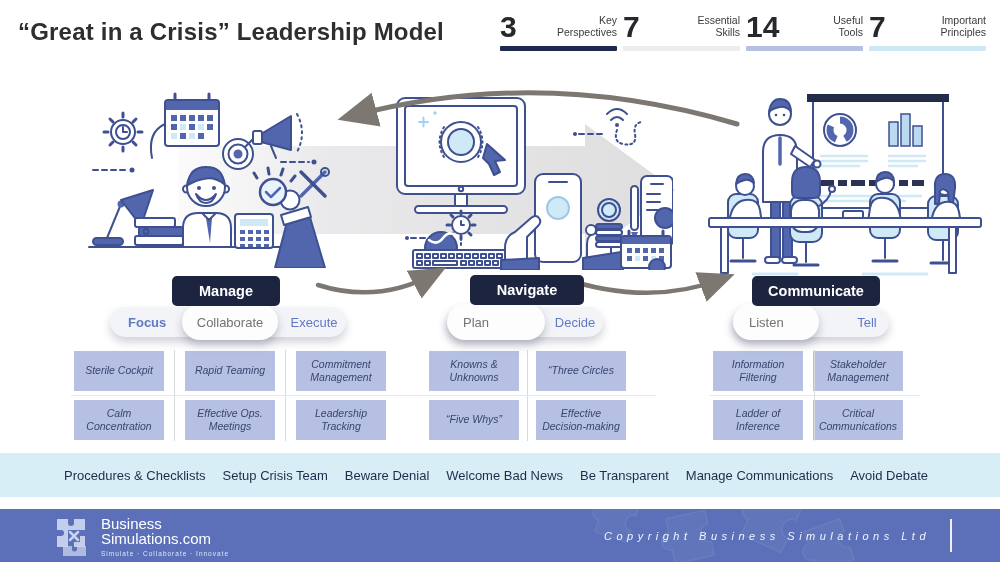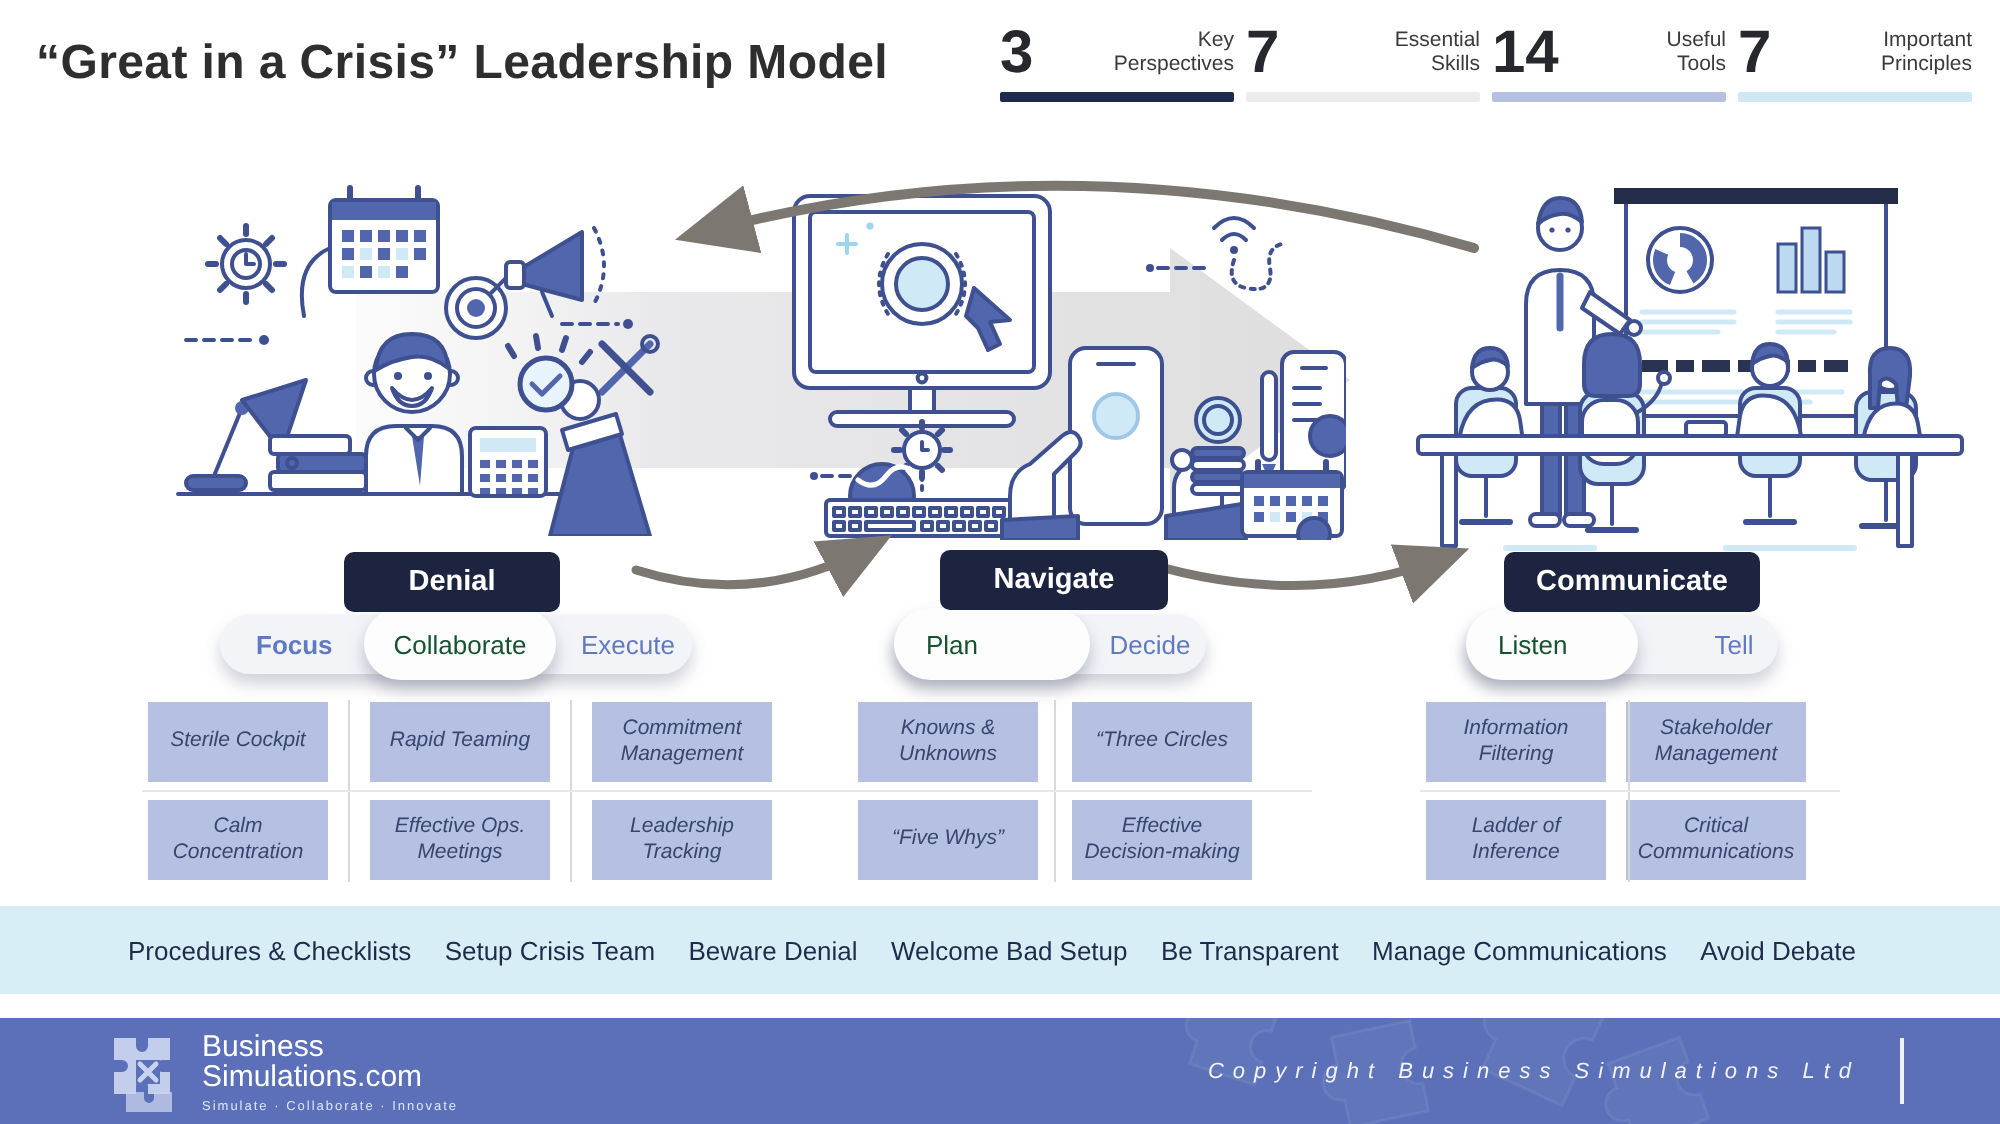--- a/index.html
+++ b/index.html
@@ -20,21 +20,21 @@
   
   .phase-pill{position:absolute;height:30px;background:#1d2440;color:#ffffff;font-size:14.5px;font-weight:bold;
               border-radius:5px;display:flex;align-items:center;justify-content:center;z-index:6;}
   .steps{position:absolute;height:30px;background:#f3f4f8;border-radius:16px;z-index:5;
          box-shadow:0 5px 8px rgba(90,95,120,.28);}
   .step{position:absolute;top:0;height:30px;display:flex;align-items:center;justify-content:center;
         font-size:13px;color:#6079c4;z-index:2;}
   .step.left-align{justify-content:flex-start;padding-left:16px;box-sizing:border-box;}
   .step-pill{position:absolute;top:-3px;height:36px;background:#fdfdfe;border-radius:18px;z-index:3;
              box-shadow:0 5px 8px rgba(90,95,120,.35);display:flex;align-items:center;justify-content:center;
-             font-size:13px;color:#14532d;}
+             font-size:13px;color:#737373;}
 
   
   .skill-group{position:absolute;z-index:4;}
   .skill-grid{display:grid;row-gap:9px;}
   .g3{grid-template-columns:90px 90px 90px;column-gap:21px;}
   .g2m{grid-template-columns:90px 90px;column-gap:17px;}
   .g2r{grid-template-columns:90px 90px;column-gap:10px;}
   .skill-box{height:40px;background:#b5c0e2;color:#39456e;font-style:italic;font-size:10.5px;line-height:1.25;
              display:flex;align-items:center;justify-content:center;text-align:center;padding:1px 3px;box-sizing:border-box;}
   .vline{position:absolute;top:-1px;width:1px;height:91px;background:#d9d9d9;}
@@ -425,21 +425,21 @@
     <defs>
       <marker id="ah" orient="auto" markerWidth="9" markerHeight="9" refX="5" refY="3.5">
         <path d="M0 0L8 3.5L0 7Z" fill="#7d7772"></path>
       </marker>
     </defs>
     <path d="M737 124 Q540 66 352 116" fill="none" stroke="#7d7772" stroke-width="5" stroke-linecap="round" marker-end="url(#ah)"></path>
     <path d="M318 285 Q378 304 434 274" fill="none" stroke="#7d7772" stroke-width="4.5" stroke-linecap="round" marker-end="url(#ah)"></path>
     <path d="M562 278 Q648 307 722 279" fill="none" stroke="#7d7772" stroke-width="4.5" stroke-linecap="round" marker-end="url(#ah)"></path>
   </svg>
 
-  <div class="phase-pill" style="left:172px;top:276px;width:108px;">Denial</div>
+  <div class="phase-pill" style="left:172px;top:276px;width:108px;">Manage</div>
   <div class="phase-pill" style="left:470px;top:275px;width:114px;">Navigate</div>
   <div class="phase-pill" style="left:752px;top:276px;width:128px;">Communicate</div>
 
   <div class="steps" style="left:110px;top:307px;width:236px;">
     <div class="step left-align" style="left:2px;width:80px;font-weight:bold;">Focus</div>
     <div class="step-pill" style="left:72px;width:96px;">Collaborate</div>
     <div class="step" style="left:172px;width:64px;">Execute</div>
   </div>
   <div class="steps" style="left:447px;top:307px;width:156px;">
     <div class="step-pill left-align" style="left:0;width:98px;justify-content:flex-start;padding-left:16px;box-sizing:border-box;">Plan</div>
@@ -481,21 +481,21 @@
       <div class="skill-box">Stakeholder Management</div>
       <div class="skill-box">Ladder of Inference</div>
       <div class="skill-box">Critical Communications</div>
     </div>
   </div>
 
   <div class="band">
     <span>Procedures &amp; Checklists</span>
     <span>Setup Crisis Team</span>
     <span>Beware Denial</span>
-    <span>Welcome Bad Setup</span>
+    <span>Welcome Bad News</span>
     <span>Be Transparent</span>
     <span>Manage Communications</span>
     <span>Avoid Debate</span>
   </div>
 
   <div class="footer">
     <svg class="puzzle-pattern" width="320" height="95">
       <g fill="rgba(255,255,255,0.07)" stroke="rgba(255,255,255,0.14)" stroke-width="1.5">
         <path d="M40 10h34v12a8 8 0 0 0 0 16v12H40V38a8 8 0 0 1 0-16Z" transform="rotate(18 60 30)"></path>
         <path d="M110 25h40v14a9 9 0 0 0 0 18v14h-40V57a9 9 0 0 1 0-18Z" transform="rotate(-12 130 48)"></path>

